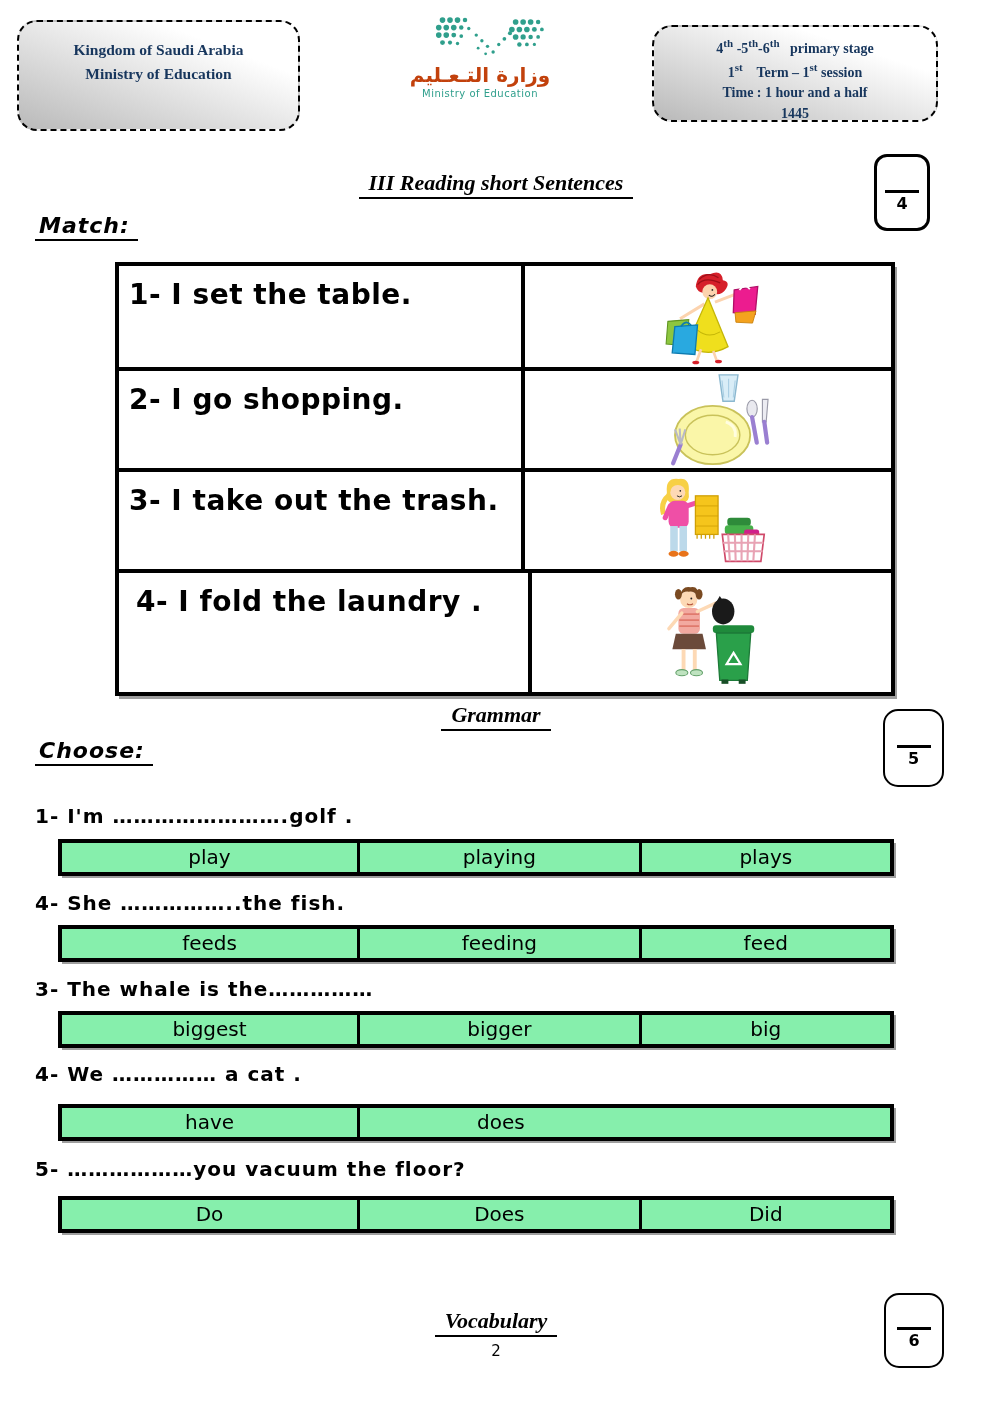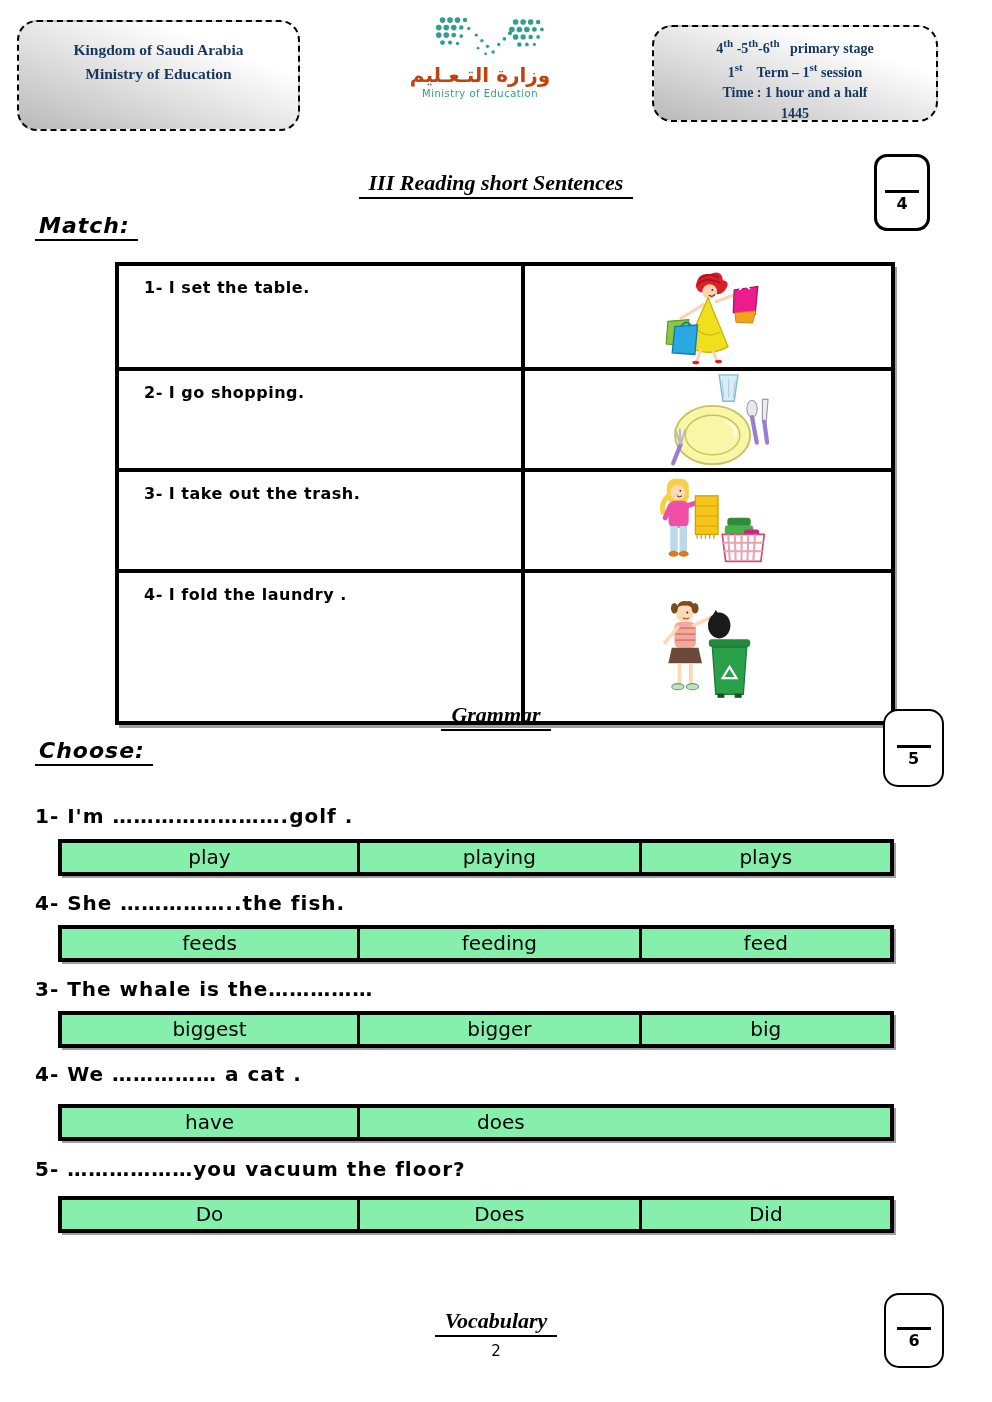--- a/index.html
+++ b/index.html
@@ -55,25 +55,25 @@
   .score-num{font-weight:bold;font-size:16px;margin-top:1px;}
 
   
   .match-table{
     left:115px;top:262px;width:780px;border:4px solid #000;background:#fff;
     box-sizing:border-box;box-shadow:3px 4px 0 -1px #9e9e9e;
   }
   .m-row{display:grid;grid-template-columns:406px 1fr;border-bottom:4px solid #000;}
   .m-row:last-child{border-bottom:none;}
   .m-sentence{
-    border-right:4px solid #000;padding:12px 6px 0 25px;
-    font-size:16px;font-weight:bold;letter-spacing:0.5px;box-sizing:border-box;
+    border-right:4px solid #000;padding:12px 6px 0 10px;
+    font-size:28px;font-weight:bold;letter-spacing:0.5px;box-sizing:border-box;
   }
   .m-img{display:flex;align-items:center;justify-content:center;overflow:hidden;}
-  .rh1{height:101px;} .rh2{height:97px;gap:28px;} .rh3{height:97px;} .rh4{height:148px;}
+  .rh1{height:101px;} .rh2{height:97px;gap:28px;} .rh3{height:97px;} .rh4{height:119px;margin-left:7px;}
 
   
   .q-prompt{left:35px;font-size:20px;font-weight:bold;letter-spacing:1px;white-space:pre;}
   .opt-table{
     left:58px;width:836px;height:37px;border:4px solid #000;background:#86efac;
     display:grid;grid-template-columns:36% 34% 30%;box-sizing:border-box;
     box-shadow:3px 3px 0 -1px #9e9e9e;
   }
   .opt-cell{
     display:flex;align-items:center;justify-content:center;

